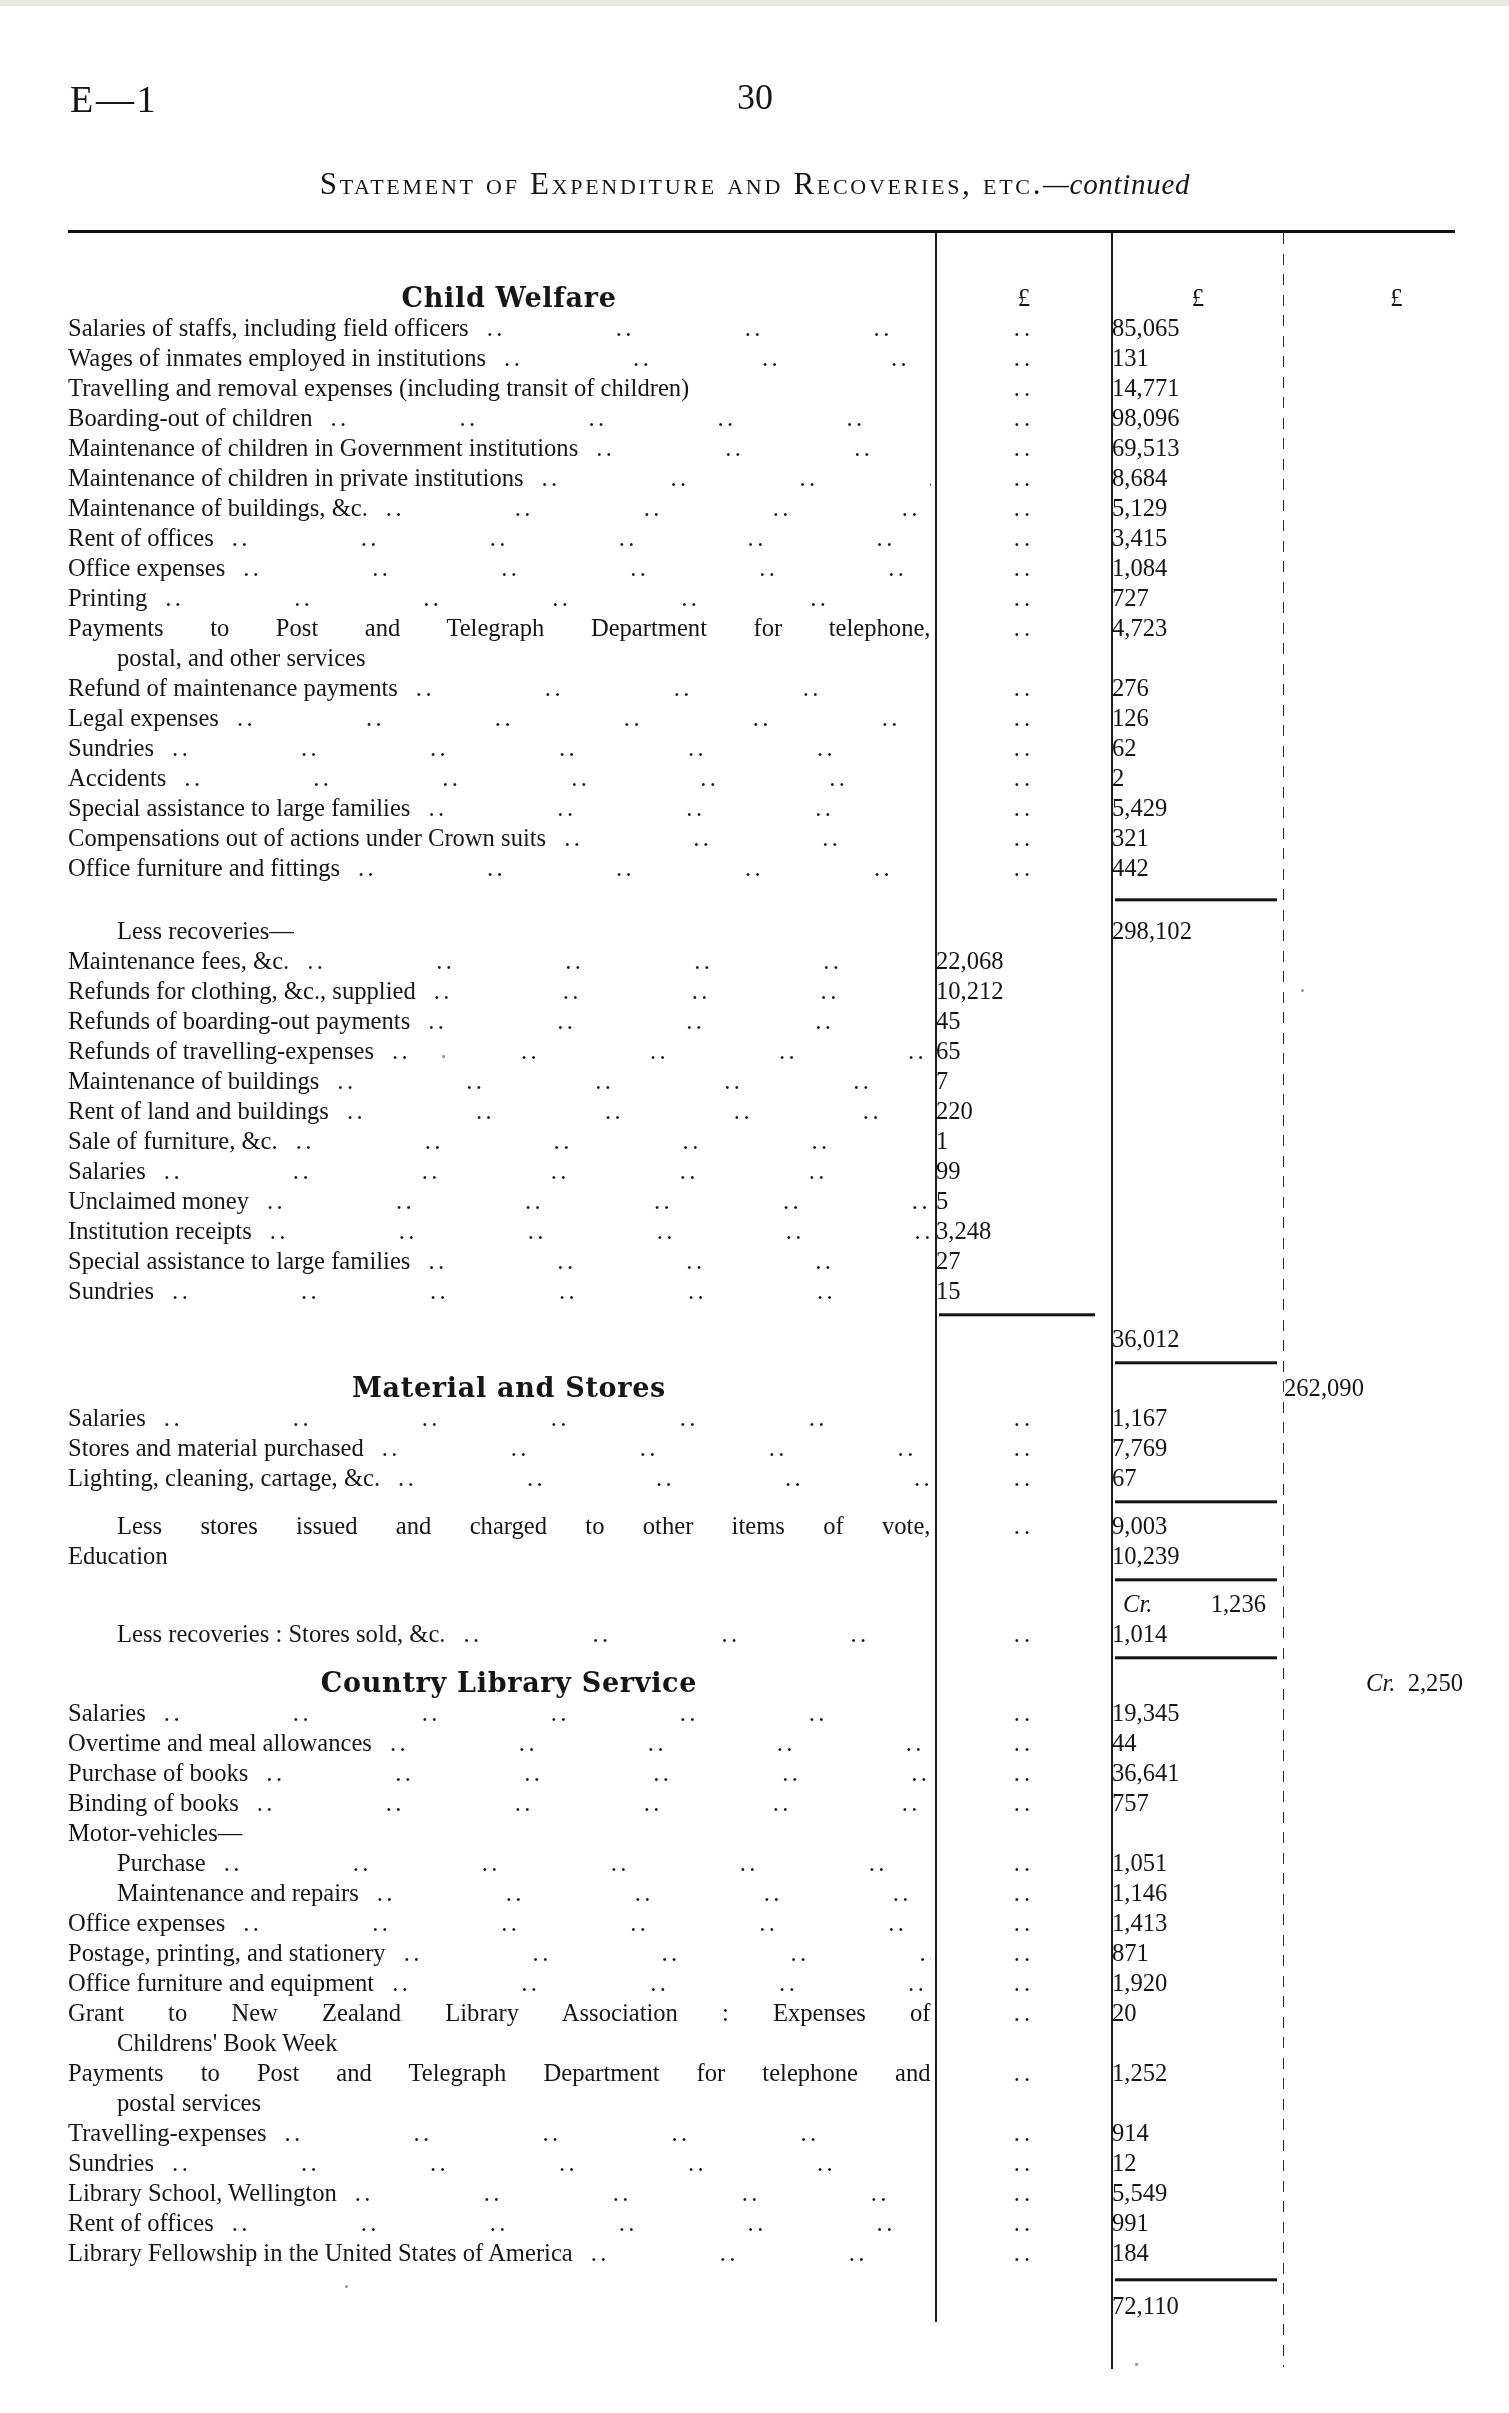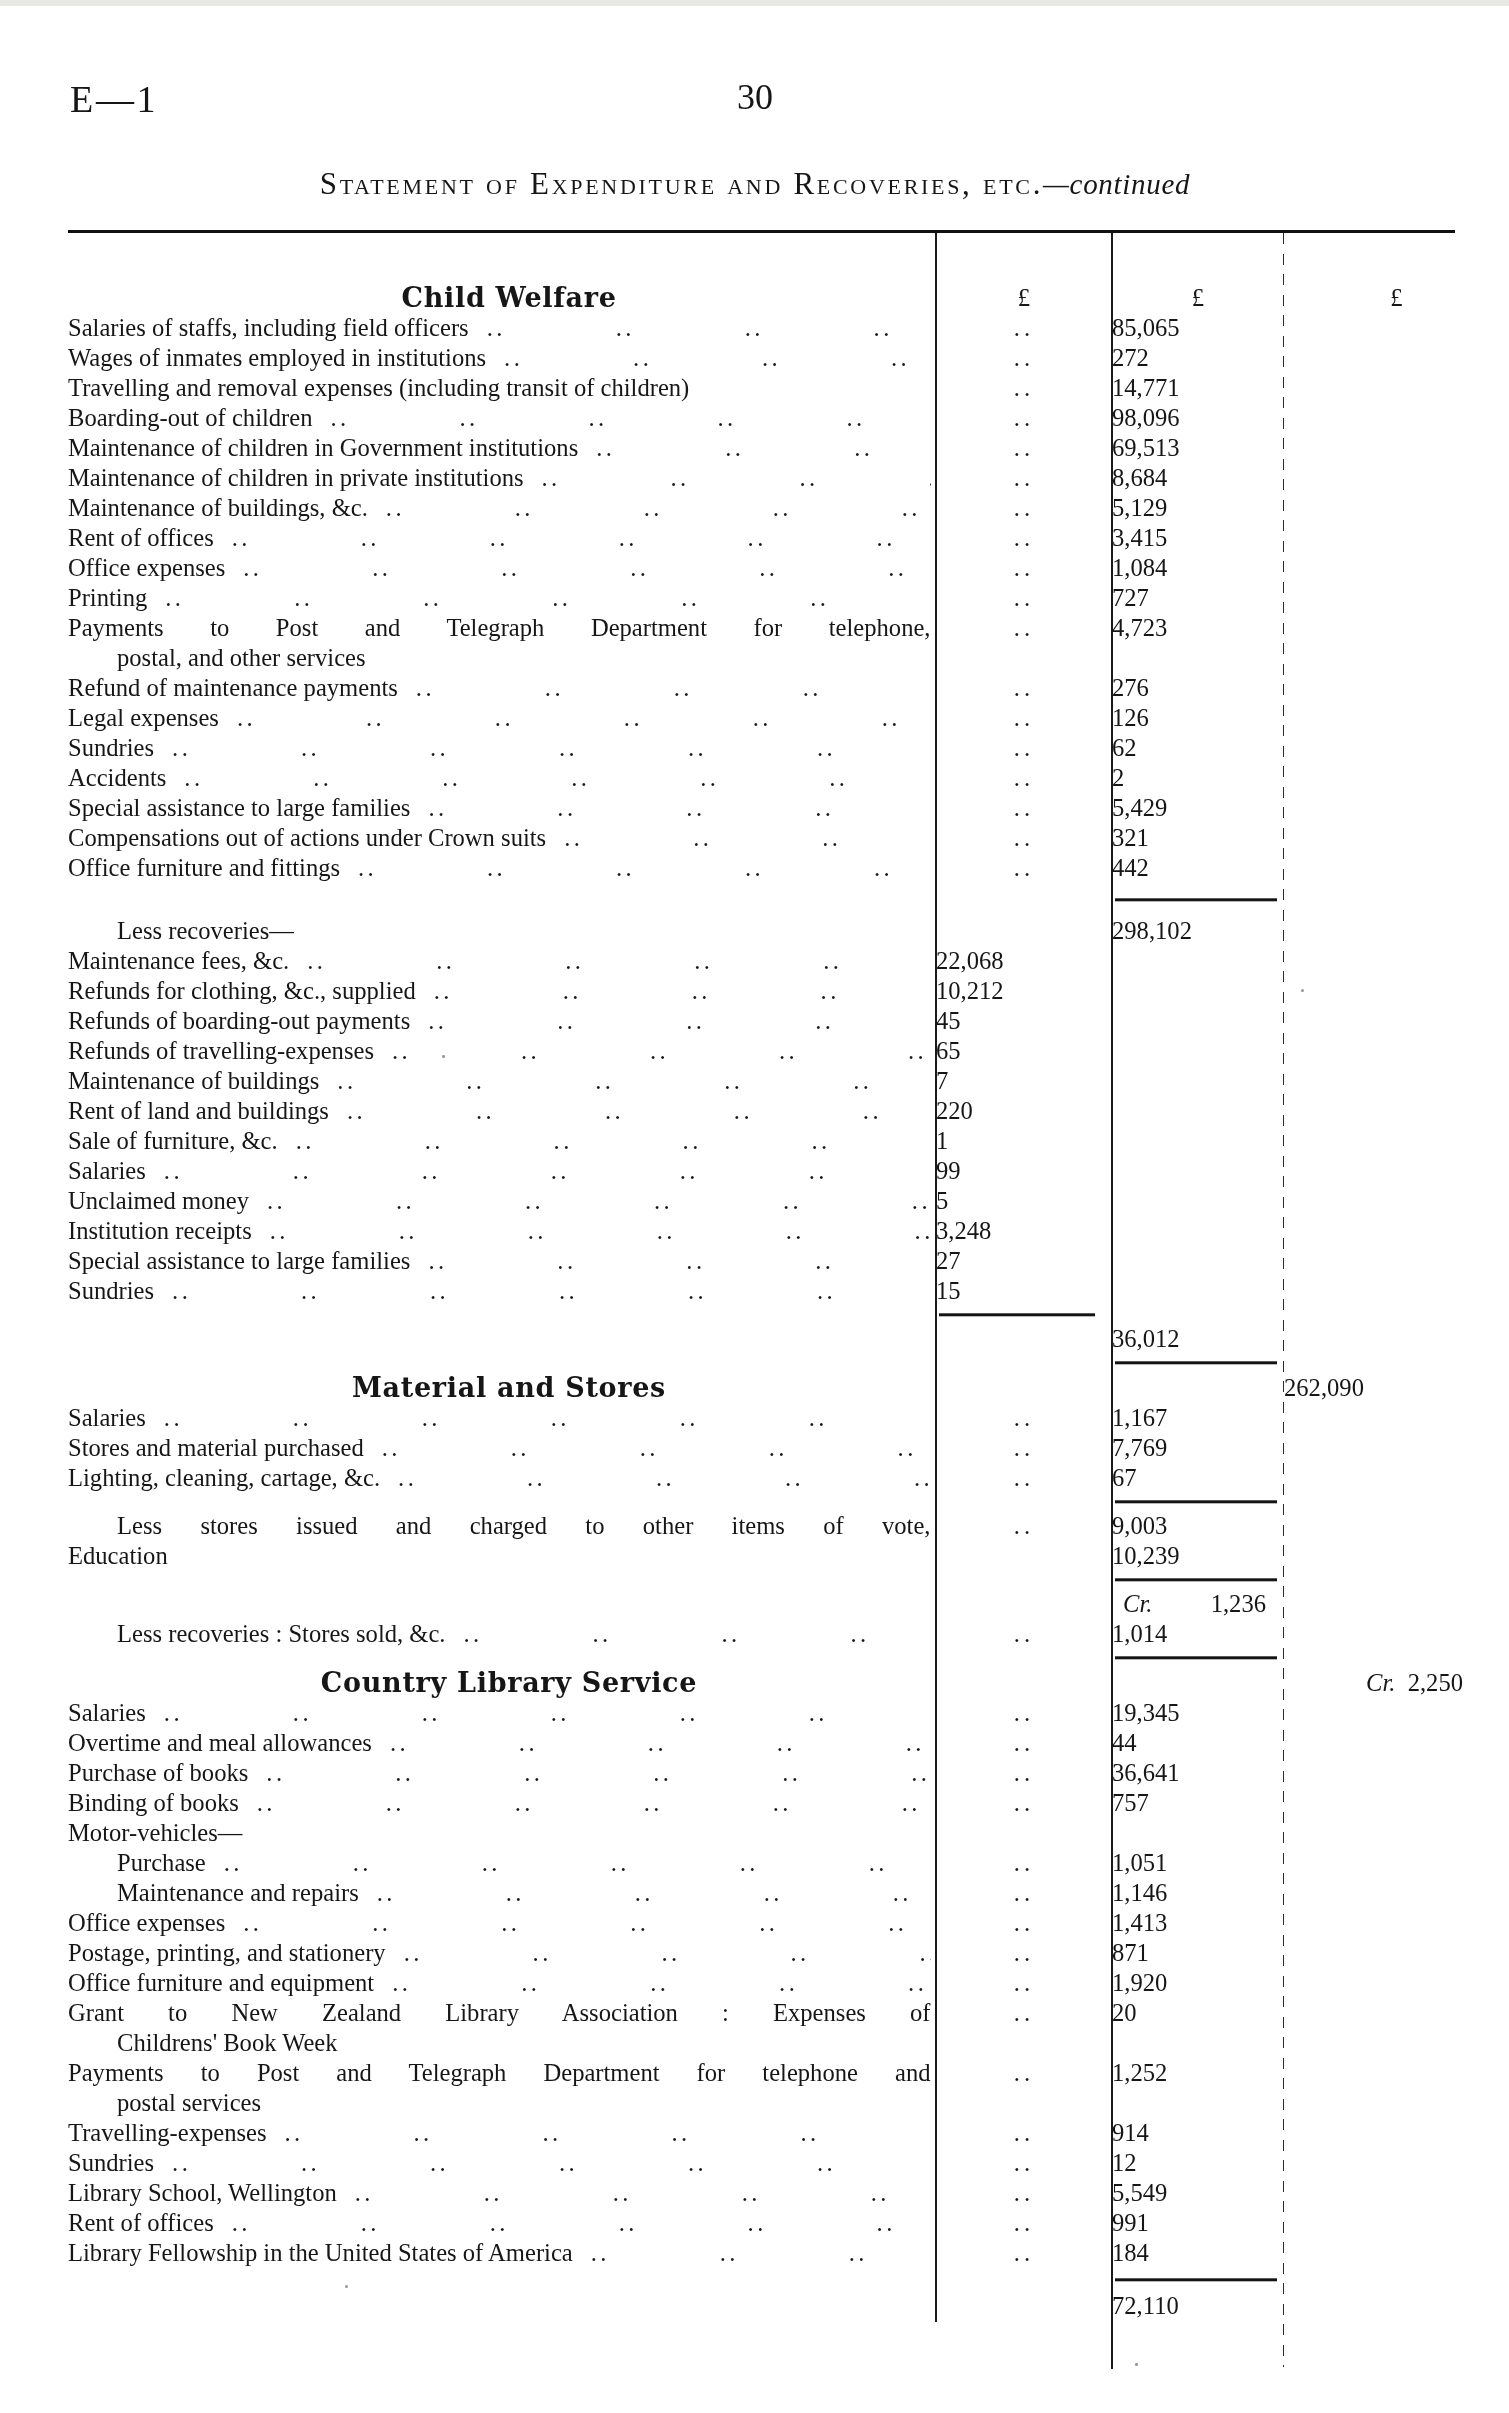--- a/index.html
+++ b/index.html
@@ -89,21 +89,21 @@
         <div class="cell a dots">..</div>
         <div class="cell b amt">85,065</div>
         <div class="cell c"></div>
       </div>
       <div class="row">
         <div class="cell d">
           <span class="lbl">Wages of inmates employed in institutions</span>
           <span class="lead">..       ..       ..       ..       ..       ..       ..       ..       ..       ..       </span>
         </div>
         <div class="cell a dots">..</div>
-        <div class="cell b amt">272</div>
+        <div class="cell b amt">131</div>
         <div class="cell c"></div>
       </div>
       <div class="row">
         <div class="cell d">
           <span class="lbl">Travelling and removal expenses (including transit of children)</span>
         </div>
         <div class="cell a dots">..</div>
         <div class="cell b amt">14,771</div>
         <div class="cell c"></div>
       </div>

